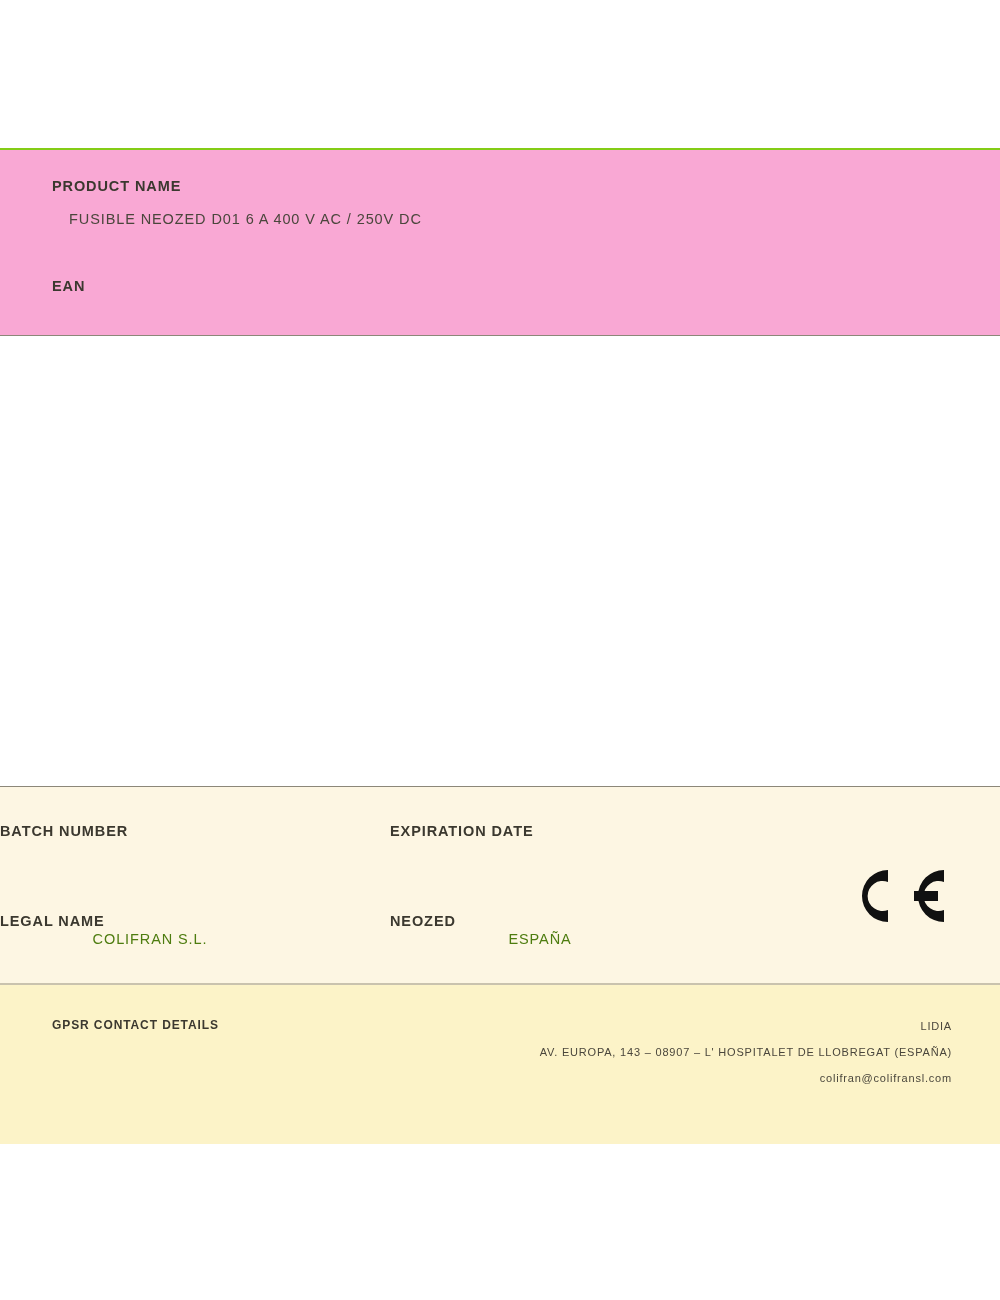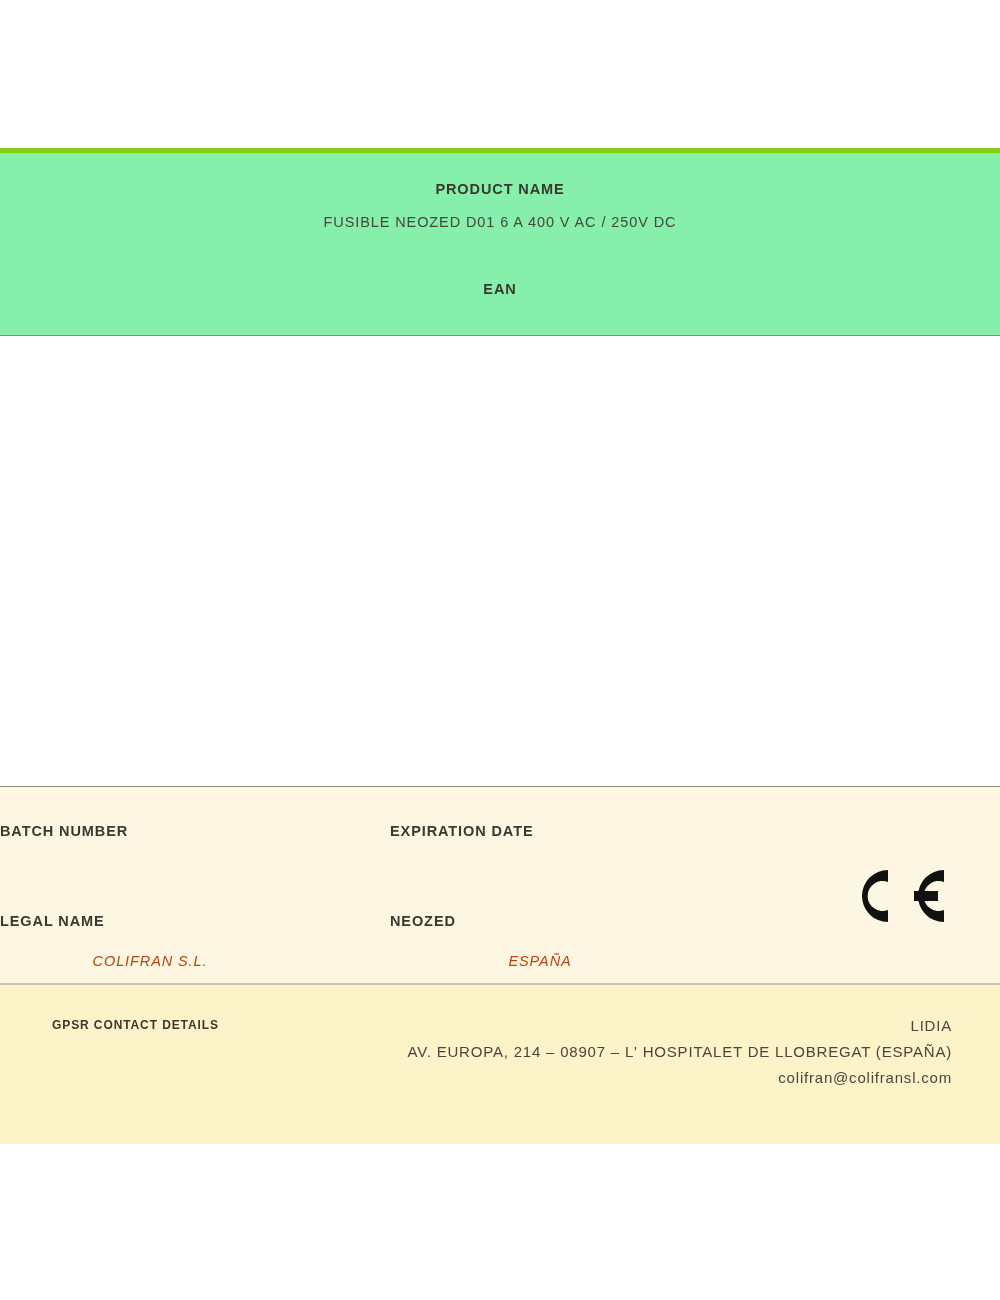--- a/index.html
+++ b/index.html
@@ -20,25 +20,24 @@
     overflow: hidden;
   }
 
   
   .product-block {
     position: absolute;
     left: 0;
     top: 148px;
     width: 1000px;
     height: 188px;
-    background: #86efac;
-    border-top: 5px solid #84cc16;
+    background: #f9a8d4;
+    border-top: 2px solid #84cc16;
     border-bottom: 1px solid #8c8779;
     padding: 28px 52px 0 52px;
-    text-align: center;
   }
   .field-label {
     font-size: 14.5px;
     font-weight: bold;
     letter-spacing: 0.9px;
     color: #3b382f;
     margin: 0 0 10px 0;
   }
   .field-value {
     font-size: 14.5px;
@@ -83,23 +82,22 @@
     text-align: left;
     font-size: 14.5px;
     font-weight: bold;
     letter-spacing: 0.9px;
     color: #3b382f;
   }
   .center-val {
     text-align: center;
     font-size: 14.5px;
     letter-spacing: 0.9px;
-    color: #c2410c;
-    margin-top: 24px;
-    font-style: italic;
+    color: #4d7c0f;
+    margin-top: 2px;
   }
   .legal-row {
     position: absolute;
     left: 0;
     top: 126px;
     width: 1000px;
     display: flex;
   }
   .ce-mark {
     position: absolute;
@@ -125,21 +123,21 @@
     position: absolute;
     left: 52px;
     top: 33px;
     font-size: 12px;
     font-weight: bold;
     letter-spacing: 0.9px;
     color: #3b382f;
   }
   .gpsr-lines {
     text-align: right;
-    font-size: 15px;
+    font-size: 11px;
     letter-spacing: 0.8px;
     color: #4a463c;
     line-height: 26px;
   }
   .gpsr-lines div { margin: 0; }
 
   
   .bottom-blank {
     position: absolute;
     left: 0;
@@ -192,19 +190,19 @@
         <path d="M92 5 A26 26 0 1 0 92 57 L92 45 A15 15 0 1 1 92 17 Z" fill="#111111"></path>
         <rect x="62" y="26" width="24" height="10" fill="#111111"></rect>
       </svg>
     </div>
   </div>
 
   <div class="gpsr-block">
     <div class="gpsr-label">GPSR CONTACT DETAILS</div>
     <div class="gpsr-lines">
       <div>LIDIA</div>
-      <div>AV. EUROPA,  214 – 08907 – L' HOSPITALET DE LLOBREGAT (ESPAÑA)</div>
+      <div>AV. EUROPA,  143 – 08907 – L' HOSPITALET DE LLOBREGAT (ESPAÑA)</div>
       <div>colifran@colifransl.com</div>
     </div>
   </div>
 
   <div class="bottom-blank"></div>
 </div>
 
 </body></html>

